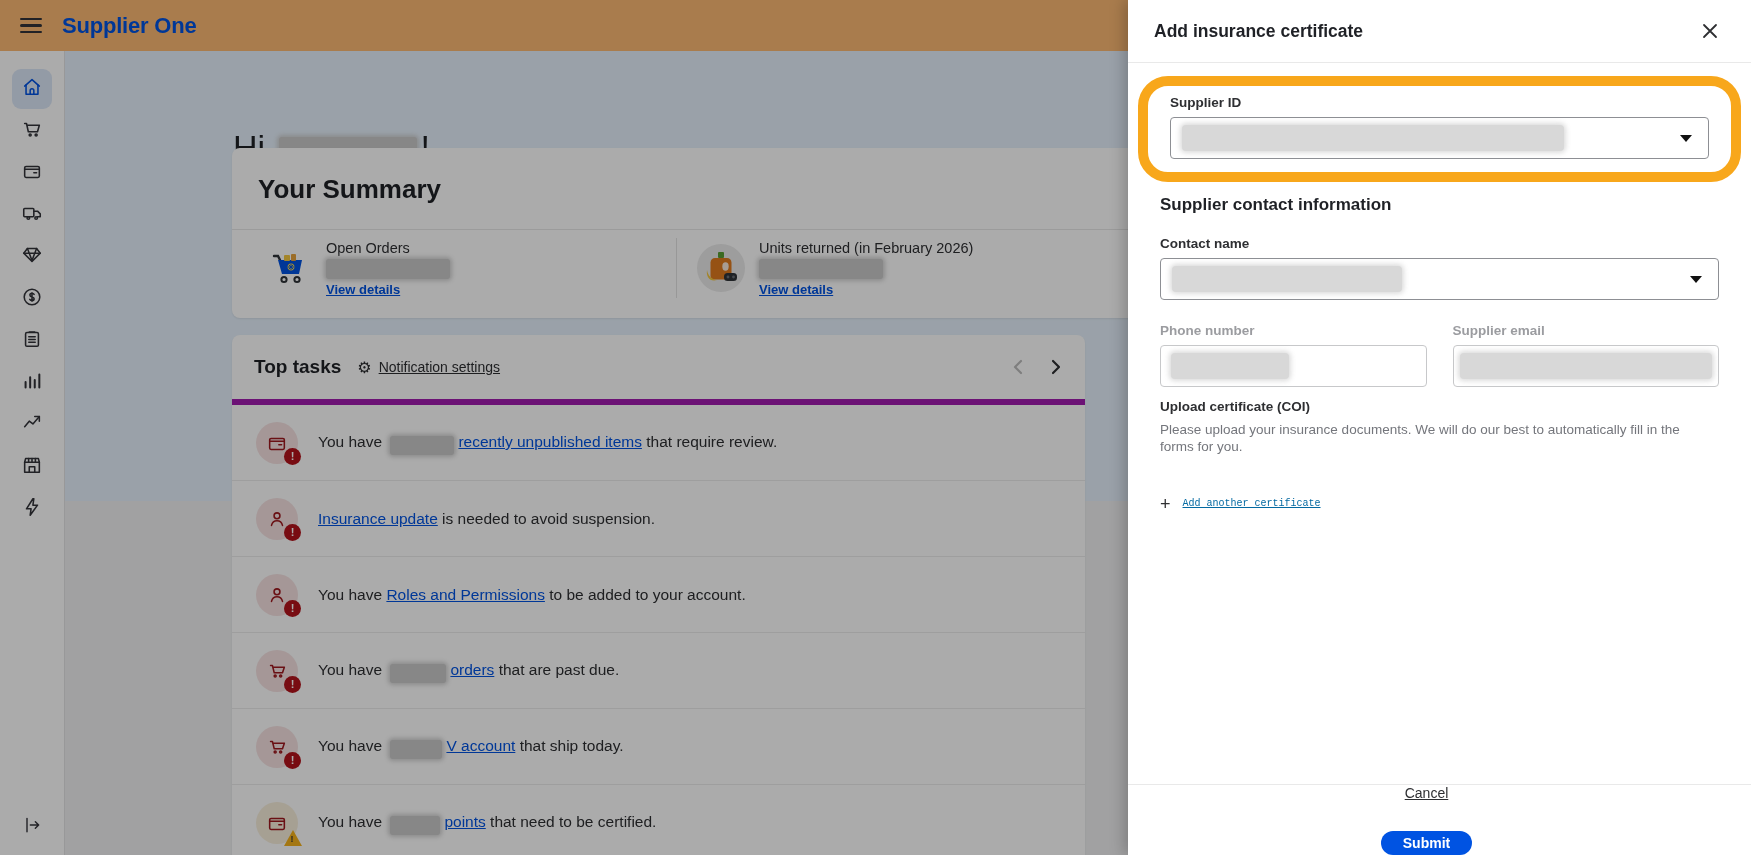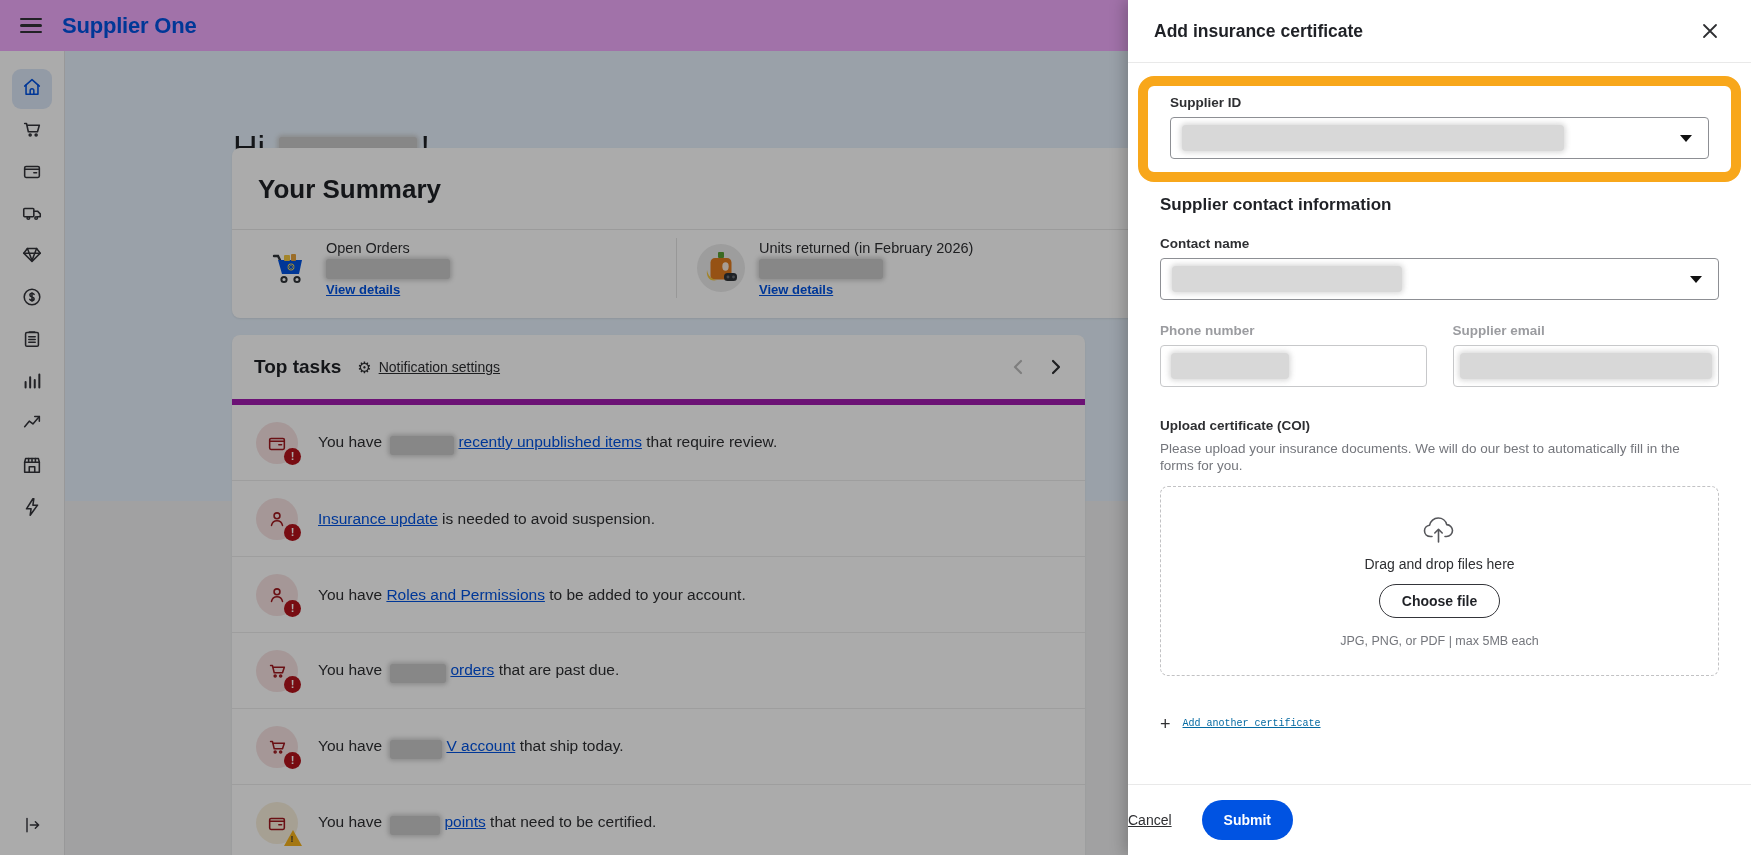--- a/index.html
+++ b/index.html
@@ -1,19 +1,19 @@
 <!DOCTYPE html>
 <html><head>
 <meta charset="utf-8">
 <style>
   html,body{margin:0;padding:0;background:#888;}
   .page{position:relative;width:1751px;height:855px;overflow:hidden;background:#fff;
         font-family:"Liberation Sans",sans-serif;color:#2e2f32;}
   
-  .topbar{position:absolute;left:0;top:0;width:100%;height:51px;background:#f0abfc;display:flex;align-items:center;z-index:1;}
+  .topbar{position:absolute;left:0;top:0;width:100%;height:51px;background:#fdba74;display:flex;align-items:center;z-index:1;}
   .hamburger{width:22px;height:16px;margin-left:20px;display:flex;flex-direction:column;justify-content:space-between;cursor:pointer;}
   .hamburger span{display:block;height:2.4px;background:#33343a;border-radius:2px;}
   .app-title{margin-left:20px;font-size:22px;font-weight:bold;color:#0053E2;letter-spacing:-0.2px;}
   
   .sidebar{position:absolute;left:0;top:51px;bottom:0;width:64px;background:#fff;border-right:1px solid #e3e3e5;z-index:1;
            display:flex;flex-direction:column;align-items:center;padding-top:18px;gap:2px;}
   .nav-item{width:40px;height:40px;border-radius:9px;display:flex;align-items:center;justify-content:center;cursor:pointer;}
   .nav-item.active{background:#dce7f8;}
   .nav-item svg{stroke:#33343a;fill:none;stroke-width:1.7;stroke-linecap:round;stroke-linejoin:round;}
   .nav-item.active svg{stroke:#0053E2;}
@@ -63,48 +63,48 @@
   .task-redact{width:64px;height:19px;margin:0 4px;transform:translateY(3px);}
   
   .overlay{position:absolute;left:0;top:0;width:1128px;height:855px;background:rgba(0,0,0,.33);z-index:20;}
   
   .panel{position:absolute;right:0;top:0;width:623px;height:855px;background:#fff;z-index:30;box-shadow:-4px 0 14px rgba(0,0,0,.22);}
   .panel-header{height:62px;display:flex;align-items:center;padding:0 26px 0 26px;border-bottom:1px solid #e9e9e9;}
   .panel-title{font-size:17.5px;font-weight:bold;color:#1f2126;}
   .close-btn{margin-left:auto;width:30px;height:30px;display:flex;align-items:center;justify-content:center;cursor:pointer;}
   .close-btn svg{stroke:#2e2f32;stroke-width:1.8;stroke-linecap:round;}
   .panel-body{padding:0 32px;}
-  .hl-ring{margin:13px -22px 7px -22px;border:10px solid #f8a71b;border-radius:16px;padding:9px 22px 13px 22px;}
+  .hl-ring{margin:13px -22px 7px -22px;border:10px solid #f8a71b;border-radius:30px;padding:9px 22px 13px 22px;}
   .field-label{font-size:13.5px;font-weight:bold;color:#2e2f32;}
   .field-label.disabled{color:#9b9ca0;font-weight:bold;}
   .select-box{position:relative;margin-top:7px;height:40px;border:1px solid #8d8f94;border-radius:4px;background:#fff;
               display:flex;align-items:center;cursor:pointer;}
   .select-redact{height:26px;margin-left:11px;background:#d8d8d8;border-radius:4px;box-shadow:0 0 5px 2px rgba(216,216,216,.9);}
   .caret{position:absolute;right:16px;top:17px;width:0;height:0;border-left:6px solid transparent;border-right:6px solid transparent;border-top:7px solid #111;}
   .section-heading{font-size:17px;font-weight:bold;color:#1f2126;margin-top:13px;}
   .mt-label{margin-top:21px;}
   .two-col{display:flex;gap:26px;margin-top:23px;}
   .col{flex:1;}
   .input-box{margin-top:7px;height:40px;border:1px solid #c7c8ca;border-radius:4px;display:flex;align-items:center;background:#fff;}
   .input-redact{height:26px;margin-left:10px;background:#d8d8d8;border-radius:4px;box-shadow:0 0 5px 2px rgba(216,216,216,.9);}
   .input-redact.full{margin:0 6px;flex:1;}
-  .upload-label{margin-top:31px;}
+  .upload-label{margin-top:12px;}
   .upload-desc{font-size:13.5px;color:#74767c;line-height:1.28;margin-top:7px;max-width:540px;}
   .dropzone{margin-top:11px;height:188px;border:1.5px dashed #c2c2c4;border-radius:8px;
             display:flex;flex-direction:column;align-items:center;justify-content:center;}
   .dz-cloud svg{stroke:#55565a;fill:none;stroke-width:1.6;stroke-linecap:round;stroke-linejoin:round;}
   .dz-text{font-size:14px;color:#2e2f32;margin-top:8px;}
   .choose-btn{margin-top:12px;border:1.7px solid #34353a;border-radius:19px;background:#fff;padding:8px 22px;
               font-size:14px;font-weight:bold;color:#1f2126;cursor:pointer;font-family:inherit;}
   .dz-hint{font-size:12.5px;color:#74767c;margin-top:16px;}
   .add-another{display:flex;align-items:center;gap:12px;margin-top:39px;cursor:pointer;}
   .plus{font-size:18px;color:#2e2f32;line-height:1;}
   .add-link{font-size:10px;color:#0369a1;text-decoration:underline;font-family:Liberation Mono, monospace;}
   .panel-footer{position:absolute;left:0;right:0;bottom:0;height:70px;border-top:1px solid #e9e9e9;background:#fff;
-                display:flex;align-items:center;justify-content:flex-start;gap:30px;padding-right:26px;}
+                display:flex;align-items:center;justify-content:center;gap:30px;padding-right:26px;flex-direction:column;}
   .cancel-link{font-size:14px;color:#2e2f32;text-decoration:underline;cursor:pointer;}
   .submit-btn{height:40px;min-width:86px;border:none;border-radius:20px;background:#0053E2;color:#fff;
               font-size:14px;font-weight:bold;cursor:pointer;font-family:inherit;padding:0 22px;}
 </style>
 </head>
 <body>
 
 <div class="page">
 
   <div class="topbar">
@@ -391,31 +391,20 @@
           <div class="field-label disabled">Supplier email</div>
           <div class="input-box">
             <span class="input-redact full"></span>
           </div>
         </div>
       </div>
 
       <div class="field-label upload-label">Upload certificate (COI)</div>
       <div class="upload-desc">Please upload your insurance documents. We will do our best to automatically fill in the forms for you.</div>
 
-      <div class="dropzone">
-        <span class="dz-cloud">
-          <svg width="36" height="30" viewBox="0 0 36 30">
-              <path d="M10 22.5H8.5C5 22.5 2.5 20 2.5 16.8c0-3 2.2-5.3 5.1-5.6C8.3 7 11.9 4 16.2 4c4.1 0 7.6 2.7 8.5 6.6 3.2.2 5.8 2.8 5.8 6 0 3.3-2.7 5.9-6 5.9H23"></path>
-              <path d="M16.5 28V15.5M12.8 19l3.7-3.7 3.7 3.7"></path>
-            </svg>
-        </span>
-        <span class="dz-text">Drag and drop files here</span>
-        <button class="choose-btn">Choose file</button>
-        <span class="dz-hint">JPG, PNG, or PDF | max 5MB each</span>
-      </div>
 
       <div class="add-another">
         <span class="plus">+</span>
         <span class="add-link">Add another certificate</span>
       </div>
     </div>
 
     <div class="panel-footer">
       <span class="cancel-link">Cancel</span>
       <button class="submit-btn">Submit</button>

